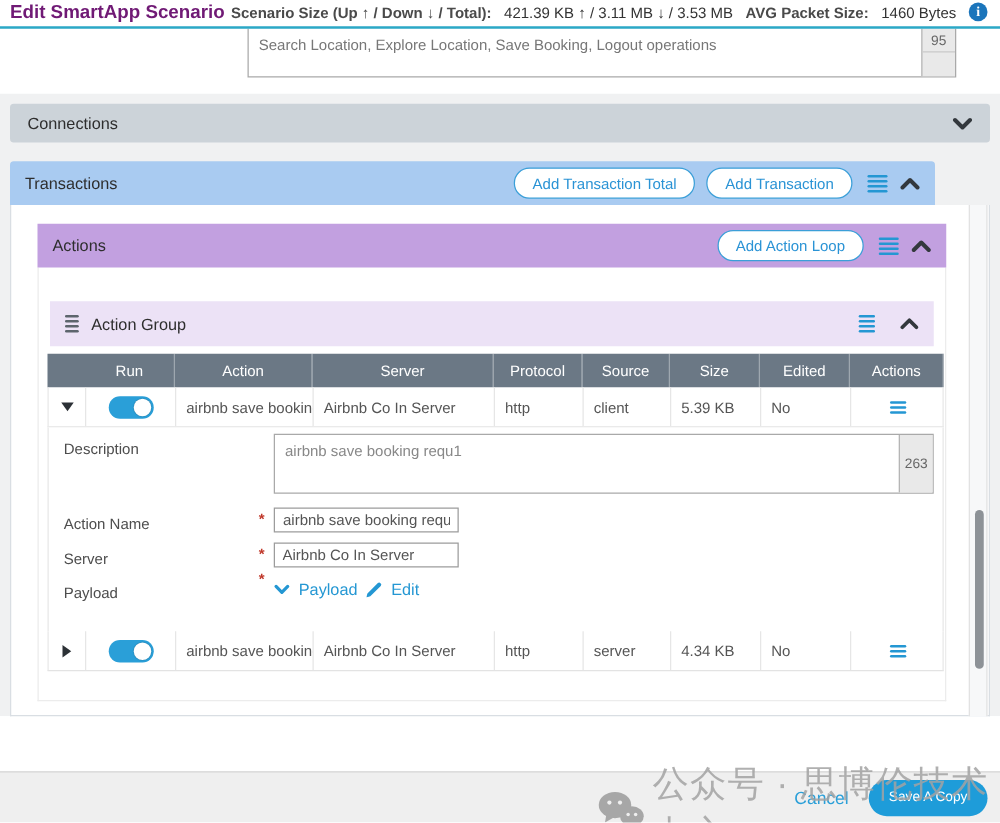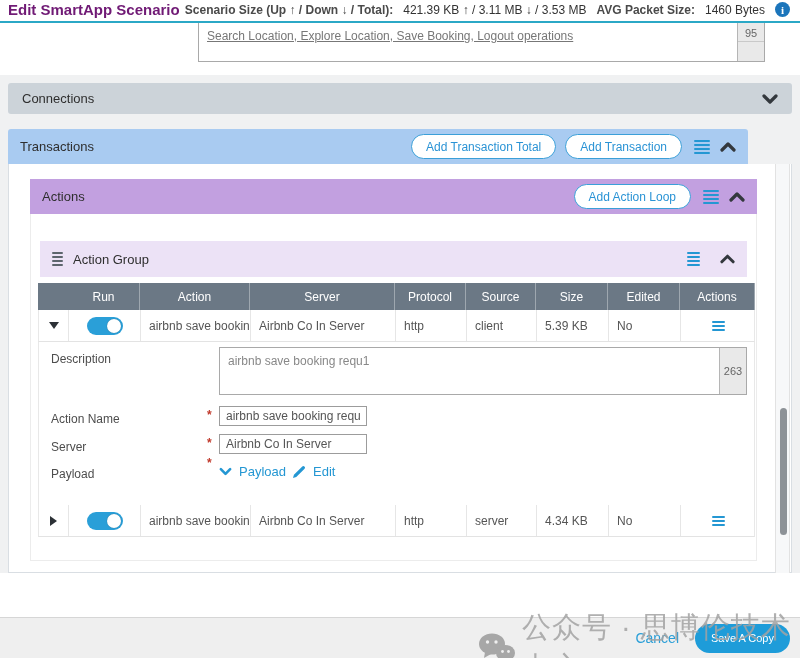--- a/index.html
+++ b/index.html
@@ -15,21 +15,21 @@
   
   .top-header { left:0; top:0; width:800px; height:23px; background:#ffffff; border-bottom:2px solid #2ba8c6; z-index:30; display:flex; align-items:center; justify-content:space-between; padding:0 10px 2px 8px; }
   .top-title { font-size:15px; font-weight:bold; color:#701a75; }
   .top-stats { display:flex; align-items:center; gap:10px; font-size:12px; color:#444; }
   .stat-label { font-weight:bold; color:#4a4a4a; }
   .stat-value { color:#333; }
   .info-icon { width:15px; height:15px; border-radius:50%; background:#1b75bb; color:#fff; font-size:11px; font-weight:bold; display:flex; align-items:center; justify-content:center; font-family:"Liberation Serif",serif; }
 
   
   .scenario-desc { left:198px; top:14px; width:567px; height:48px; background:#fff; border:1px solid #a9a9a9; z-index:10; }
-  .scenario-desc .txt { position:absolute; left:8px; top:14px; right:32px; font-size:12px; color:#777; white-space:nowrap; overflow:hidden;text-decoration:underline; }
+  .scenario-desc .txt { position:absolute; left:8px; top:14px; right:32px; font-size:12px; color:#777; white-space:nowrap; overflow:hidden; }
   .counter-strip { position:absolute; right:0; top:0; bottom:0; width:27px; background:#e9e9e9; border-left:1px solid #b5b5b5; font-size:11px; color:#666; text-align:center; }
   .counter-strip.top span { position:absolute; top:12px; left:0; right:0; border-bottom:1px solid #c9c9c9; padding-bottom:2px; }
   .counter-strip.mid span { position:absolute; top:50%; left:0; right:0; transform:translateY(-50%); }
 
   
   .connections-bar { left:8px; top:83px; width:784px; height:31px; background:#ccd3d9; border-radius:3px; display:flex; align-items:center; justify-content:space-between; padding:0 14px; }
   .section-title { font-size:13px; color:#2e2e2e; }
 
   
   .transactions-header { left:8px; top:129px; width:740px; height:35px; background:#a9cbf1; border-radius:3px 3px 0 0; display:flex; align-items:center; padding:0 12px; z-index:5; }

